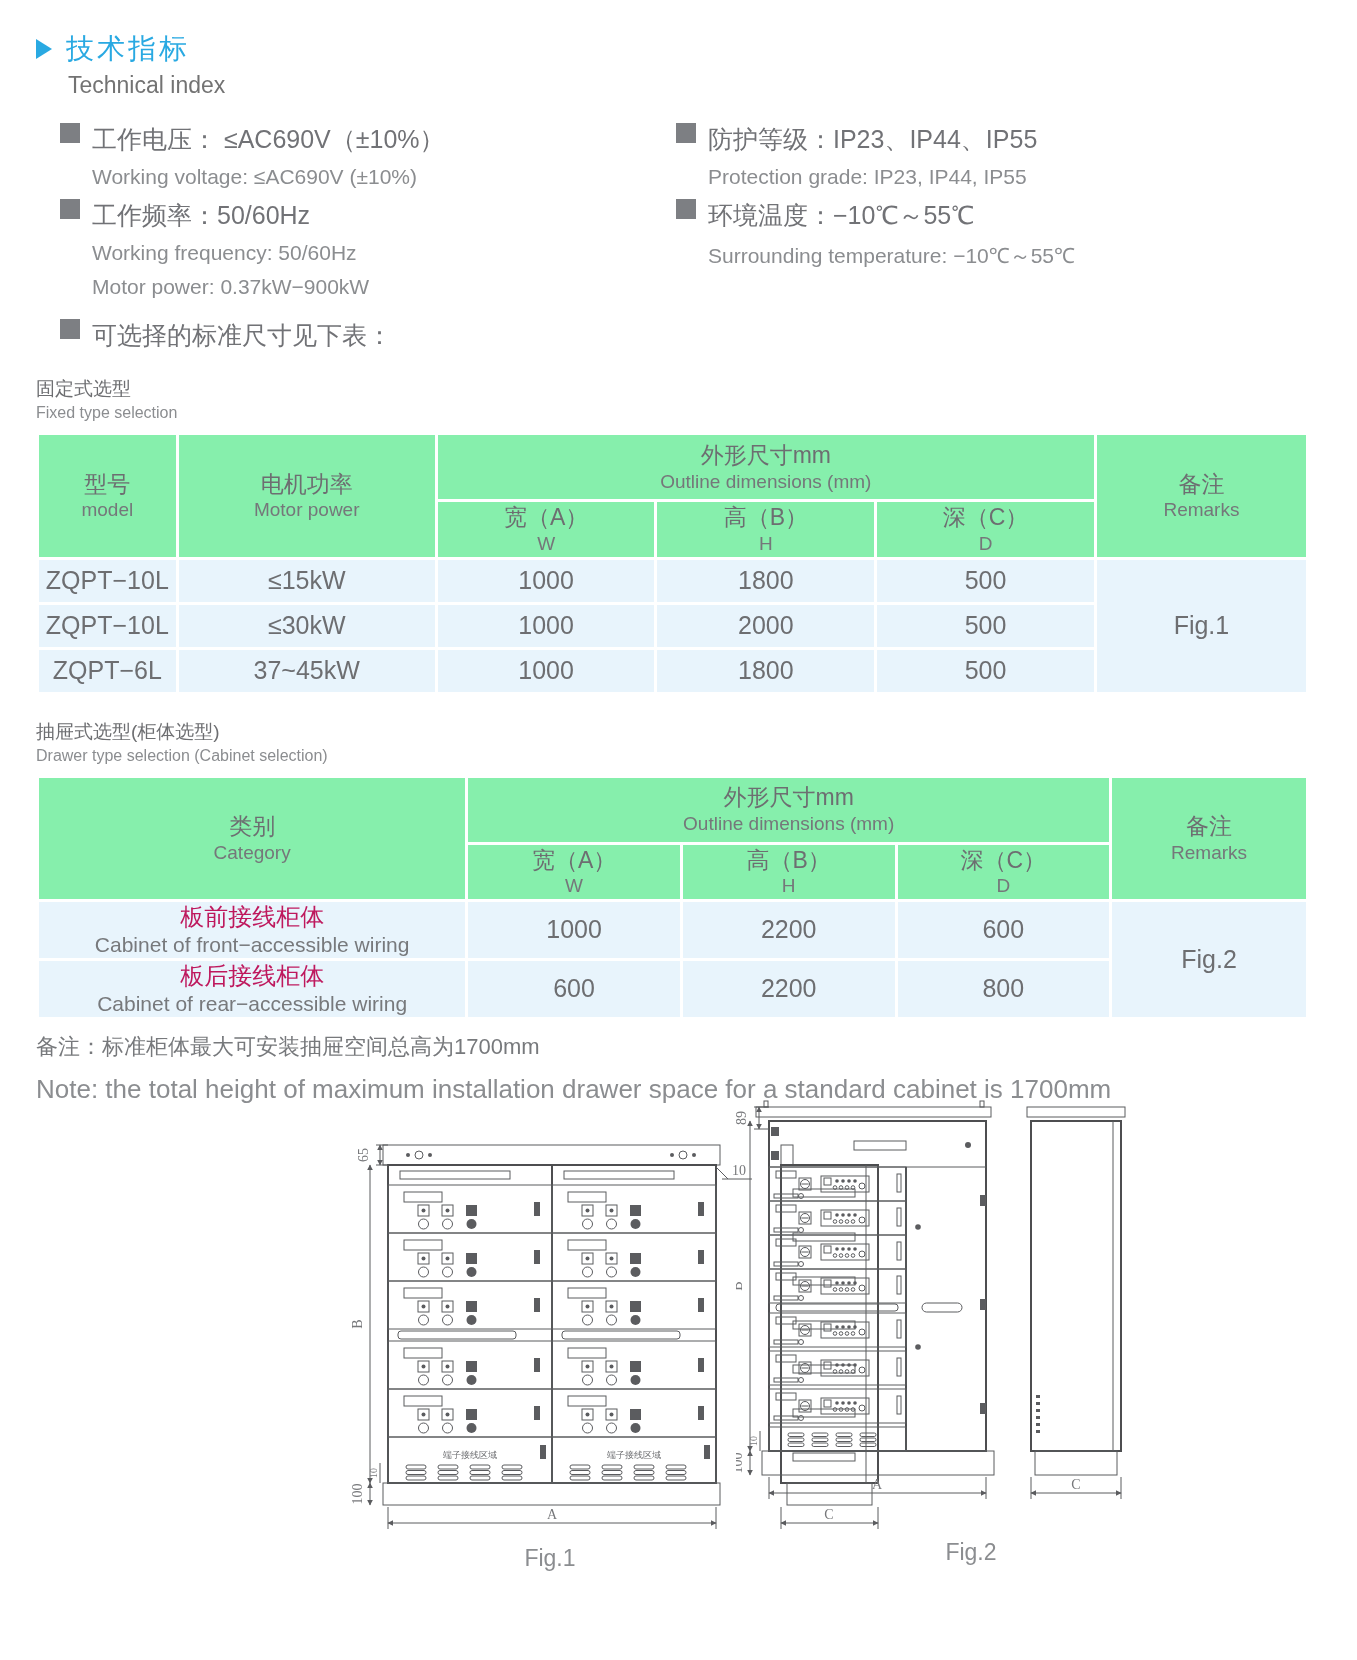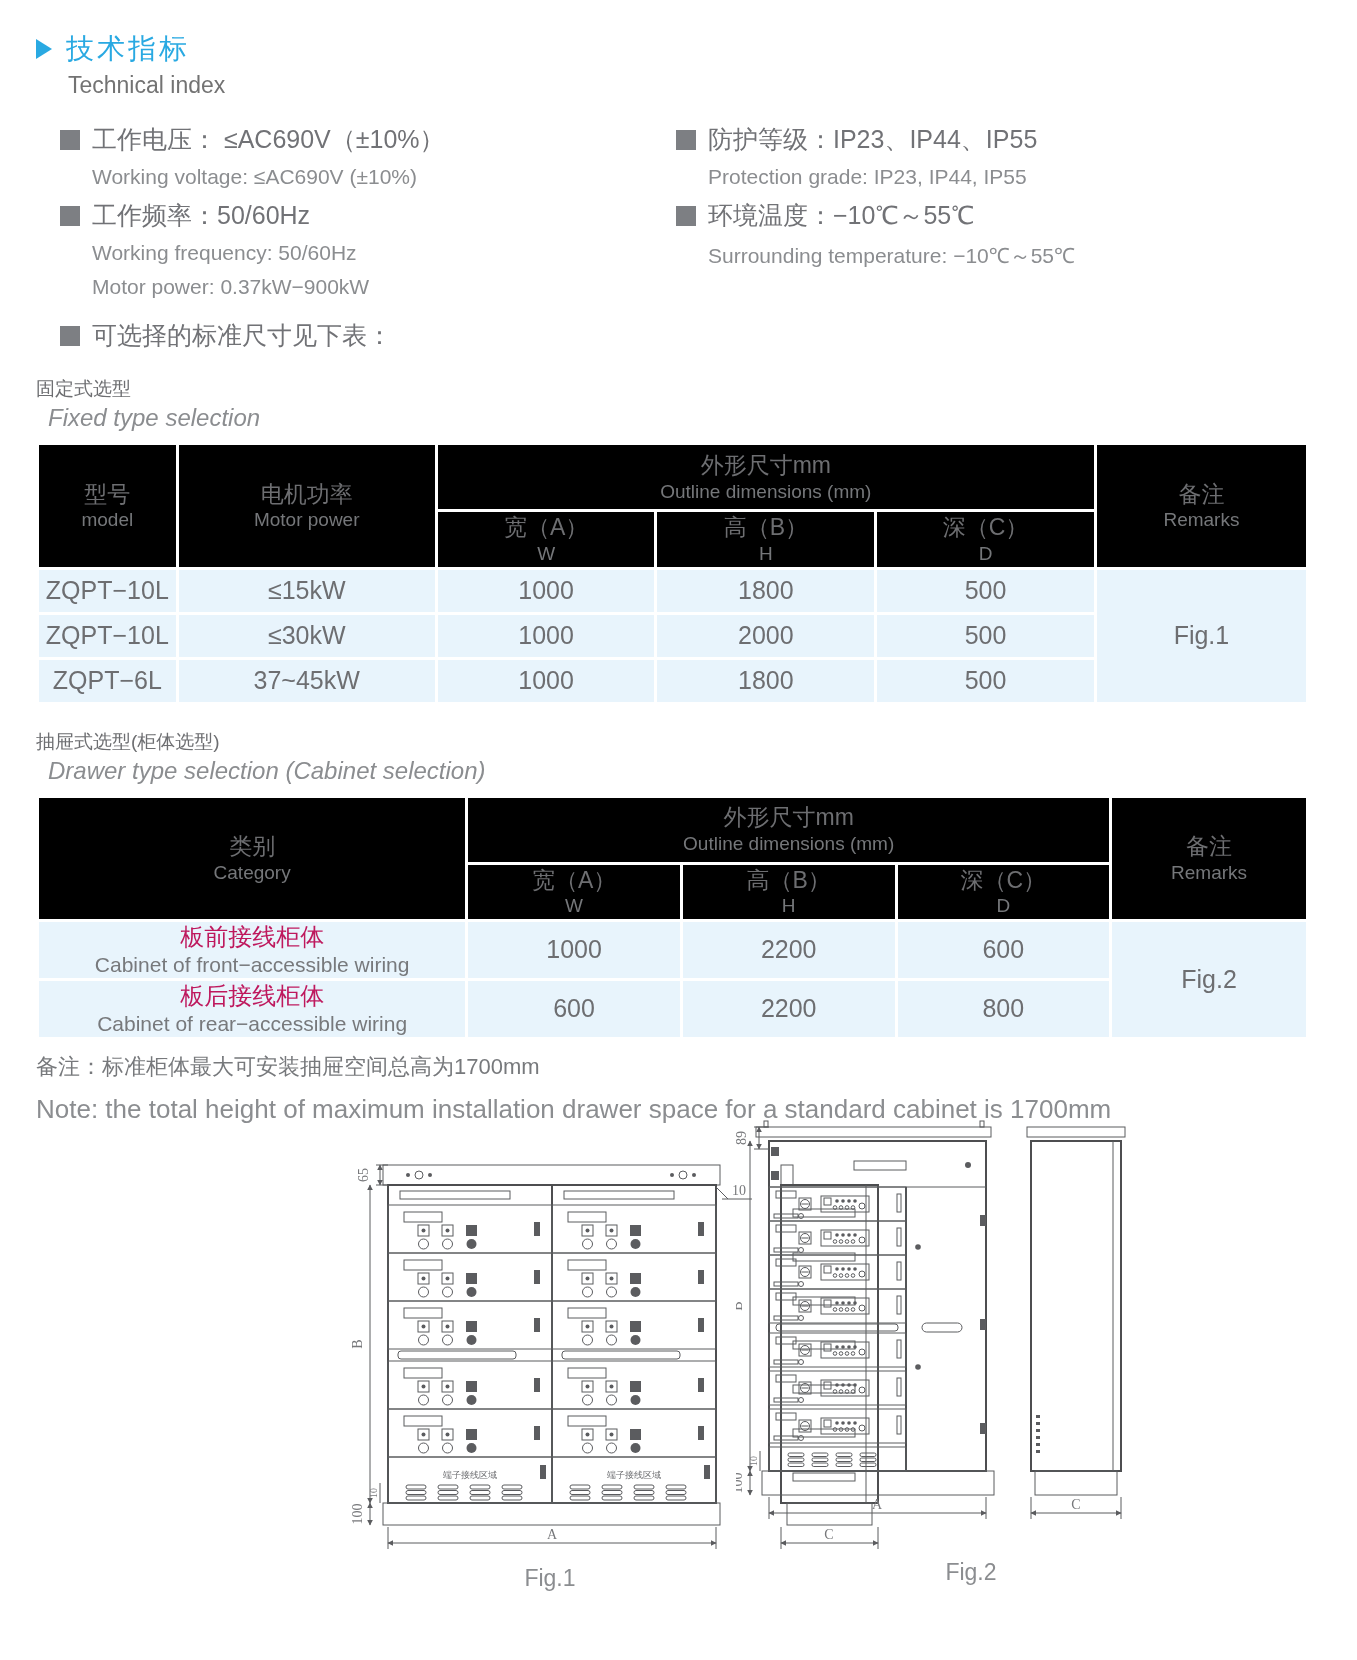--- a/index.html
+++ b/index.html
@@ -11,33 +11,33 @@
 
   
   .title-row{display:flex;align-items:center;gap:14px;}
   .tri{width:0;height:0;border-left:16px solid #29a9e2;border-top:10px solid transparent;border-bottom:10px solid transparent;}
   h1{margin:0;font-size:28px;font-weight:400;color:#29a9e2;letter-spacing:3px;}
   .subtitle{margin:4px 0 0 32px;font-size:23px;color:#737373;}
 
   
   .specs{margin-top:24px;padding-left:24px;display:grid;grid-template-columns:616px 1fr;}
   .spec-item{margin-bottom:10px;}
-  .zh-line{display:flex;align-items:center;gap:12px;font-size:25px;color:#717276;}
+  .zh-line{display:flex;gap:12px;font-size:25px;color:#717276;}
   .sq{width:20px;height:20px;background:#7d7f83;flex:none;}
   .en-line{font-size:21px;color:#8b8d90;margin:9px 0 6px 32px;}
   .spec-full{padding-left:24px;margin-top:10px;}
 
   
   .sec-zh{font-size:19px;color:#6d6e71;margin:24px 0 2px 0;}
-  .sec-en{font-size:24px;color:#8b8d90;margin:2px 0 10px 12px;font-style:italic;}
+  .sec-en{font-size:16px;color:#8b8d90;margin:2px 0 10px 0;}
 
   
   table{width:100%;border-collapse:collapse;table-layout:fixed;}
   th,td{border:3px solid #ffffff;text-align:center;vertical-align:middle;font-weight:400;}
-  thead th{background:#000000;}
+  thead th{background:#86efac;}
   tbody td{background:#e8f4fc;}
   .th-zh{font-size:23px;color:#6d6e71;line-height:1.25;}
   .th-en{font-size:19px;color:#75777a;line-height:1.25;}
   .t1 .r1 th{height:62px;}
   .t1 .r2 th{height:50px;}
   .t1 tbody td{height:40px;font-size:25px;color:#6d6e71;}
   .t2 .r1 th{height:62px;}
   .t2 .r2 th{height:50px;}
   .t2 tbody td{height:52px;font-size:25px;color:#6d6e71;}
   .cat-zh{font-size:24px;color:#be185d;line-height:1.2;}

